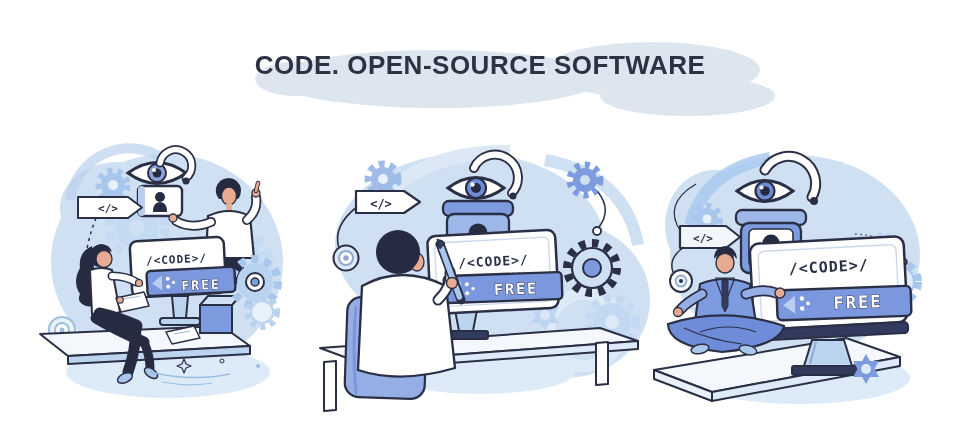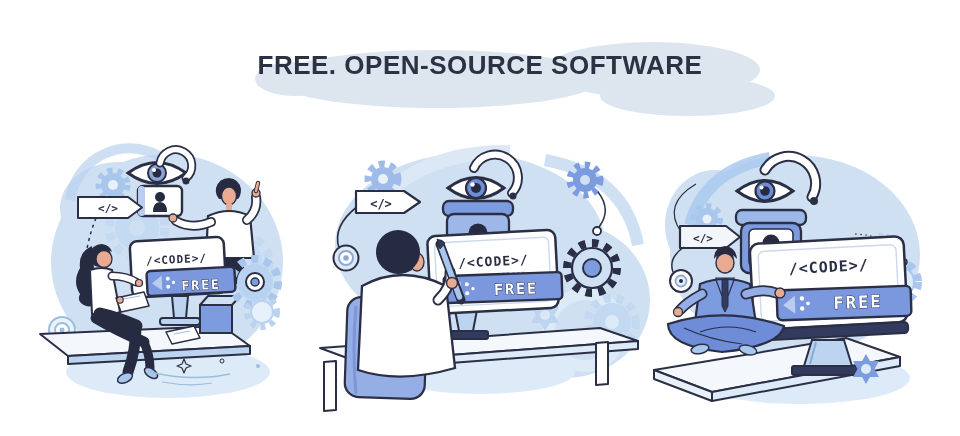--- a/index.html
+++ b/index.html
@@ -20,21 +20,21 @@
 </head>
 <body>
 
 <div id="stage">
 
   <div class="cloud" style="left:272px;top:50px;width:330px;height:58px;"></div>
   <div class="cloud" style="left:545px;top:42px;width:215px;height:56px;"></div>
   <div class="cloud" style="left:600px;top:76px;width:175px;height:40px;"></div>
   <div class="cloud" style="left:255px;top:62px;width:80px;height:34px;"></div>
 
-  <h1 id="title">FREE. OPEN-SOURCE SOFTWARE</h1>
+  <h1 id="title">CODE. OPEN-SOURCE SOFTWARE</h1>
 
   <svg id="scene-left" width="270" height="290" viewBox="30 140 270 290">
     <g>
       <ellipse cx="167" cy="262" rx="116" ry="108" fill="#cfe0f2"></ellipse>
       <ellipse cx="118" cy="208" rx="58" ry="46" fill="#cfe0f2"></ellipse>
       <path d="M70,200 A60,60 0 0 1 165,160" stroke="#b9d2f0" stroke-width="10" fill="none" opacity=".7"></path>
       <ellipse cx="168" cy="372" rx="102" ry="26" fill="#dcebf7"></ellipse>
     </g>
     <g opacity=".9">
       <circle cx="137" cy="228" r="28" stroke="#c3d9f2" stroke-width="9" stroke-dasharray="8 7" fill="none"></circle>

